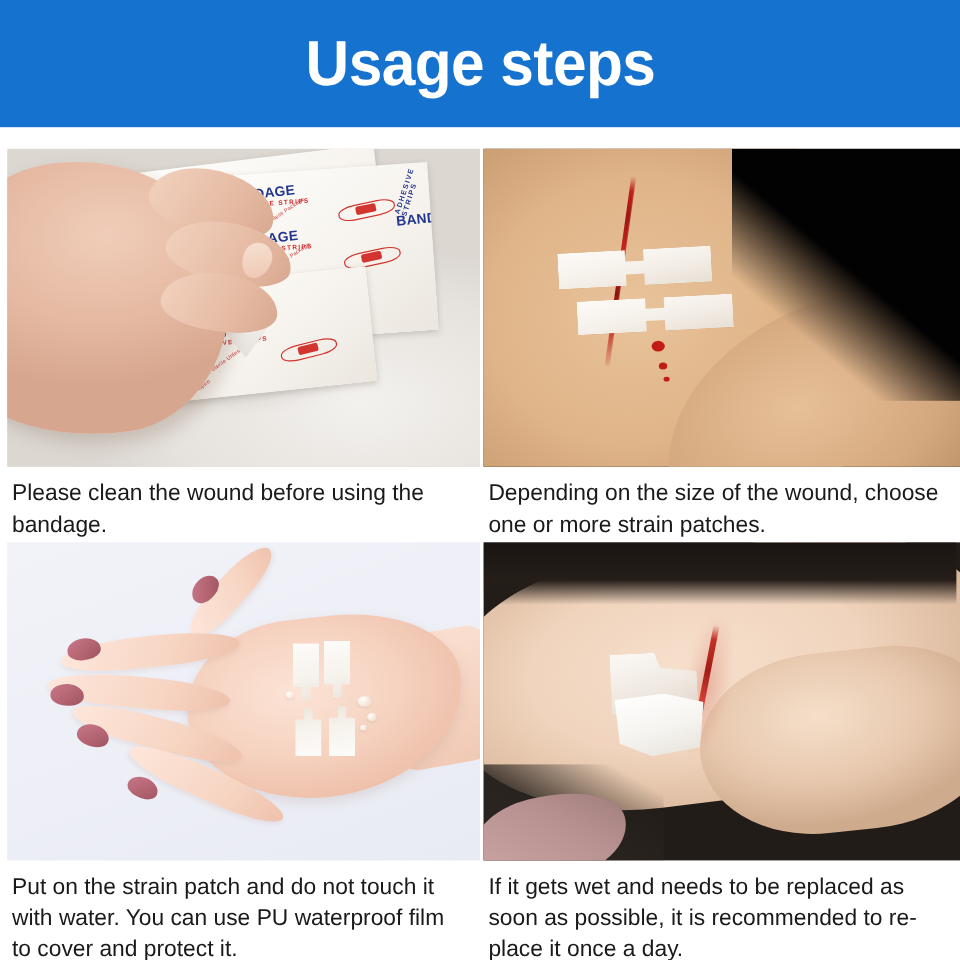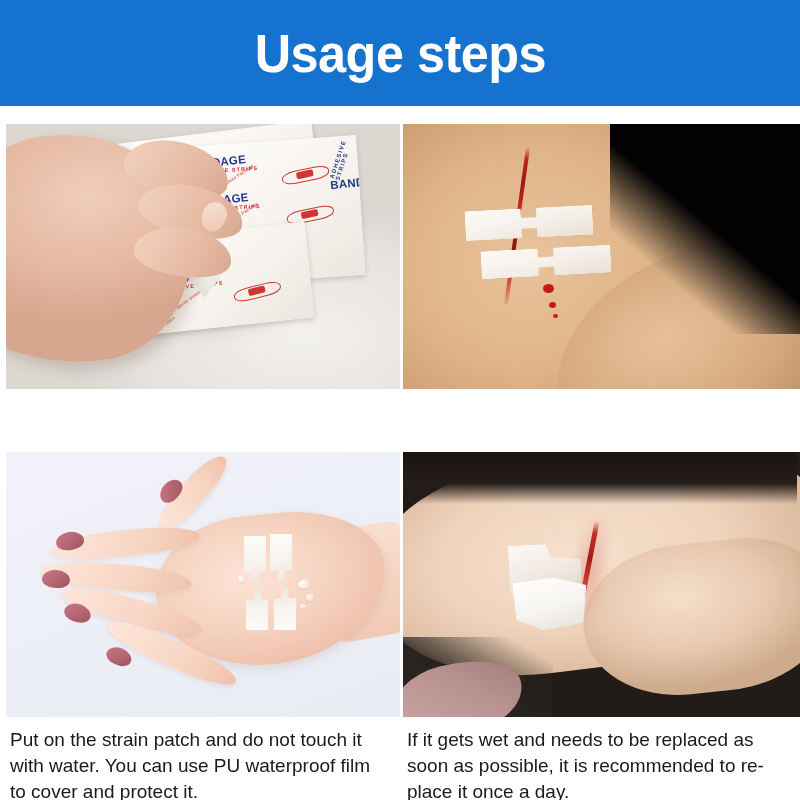--- a/index.html
+++ b/index.html
@@ -433,34 +433,36 @@
         <div class="pk-rt" style="left:6px; top:62px;">ADHESIVE STRIPS</div>
       </div>
 
       <div class="peel"></div>
       <div class="hand"></div>
       <div class="finger f1"></div>
       <div class="finger f2"></div>
       <div class="finger f3"></div>
       <div class="thumbnail-n"></div>
     </div>
+    <div class="caption">Please clean the wound before using the bandage.</div>
   </div>
 
   <div class="cell cell-tr">
     <div class="photo p2">
       <div class="p2-arm"></div>
       <div class="p2-arm2"></div>
       <div class="p2-darkmask"></div>
       <div class="cut"></div>
       <div class="blood-dot bd1"></div>
       <div class="blood-dot bd2"></div>
       <div class="blood-dot bd3"></div>
       <div class="strip strip-u"></div>
       <div class="strip strip-u2"></div>
     </div>
+    <div class="caption">Depending on the size of the wound, choose one or more strain patches.</div>
   </div>
 
   <div class="cell cell-bl">
     <div class="photo p3">
       <div class="p3-bg"></div>
       <div class="p3-wrist"></div>
       <div class="p3-hand"></div>
       <div class="p3-finger g1"></div>
       <div class="p3-finger g2"></div>
       <div class="p3-finger g3"></div>

